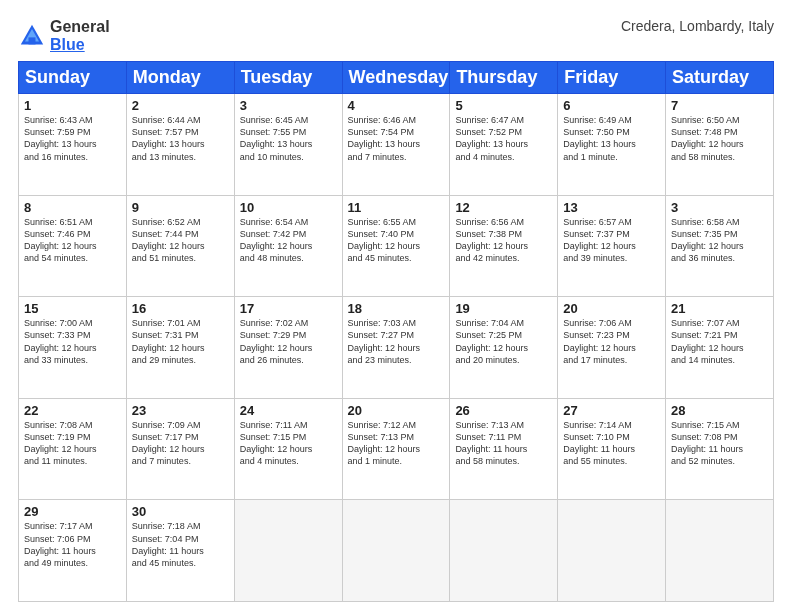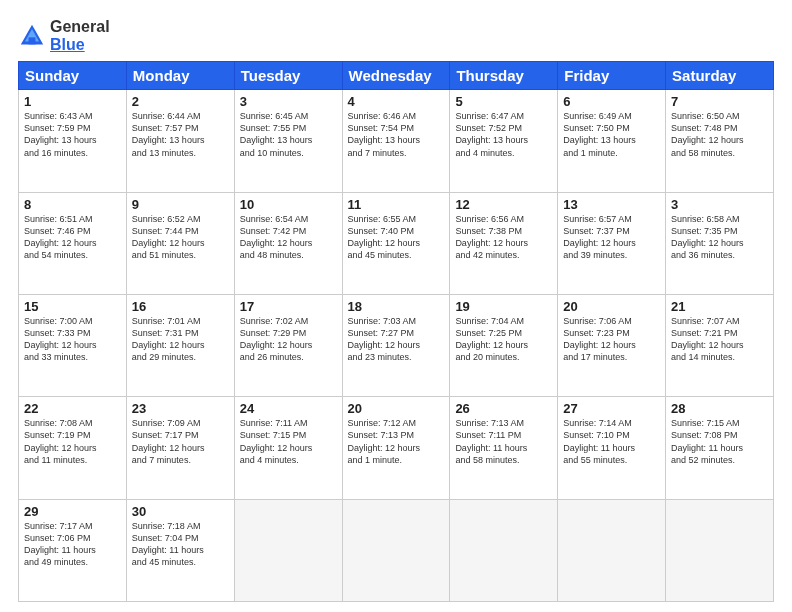--- a/index.html
+++ b/index.html
@@ -66,21 +66,21 @@
       border: 1px solid #ccc;
       border-collapse: collapse;
       width: 100%;
       table-layout: fixed;
     }
     .calendar th {
       background: #2563eb;
       color: #fff;
       text-align: left;
       padding: 5px 6px;
-      font-size: 15px;
+      font-size: 18px;
       font-weight: bold;
       border: 1px solid #1d4ed8;
     }
     .calendar td {
       vertical-align: top;
       padding: 4px 5px;
       border: 1px solid #ccc;
       font-size: 9.5px;
       color: #333;
       height: 78px;
@@ -112,20 +112,21 @@
         <polygon points="20,4 36,32 4,32" fill="#2563eb"></polygon>
         <polygon points="20,10 30,28 10,28" fill="#60a5fa"></polygon>
         <rect x="15" y="22" width="10" height="10" fill="#2563eb"></rect>
       </svg>
       <div class="logo-text">
         <span class="logo-general">General</span>
         <span class="logo-blue">Blue</span>
       </div>
     </div>
     <div class="title-block">
+      <div class="location">Credera, Lombardy, Italy</div>
     </div>
   </div>
 
   <table class="calendar">
     <thead>
       <tr>
         <th>Sunday</th>
         <th>Monday</th>
         <th>Tuesday</th>
         <th>Wednesday</th>

